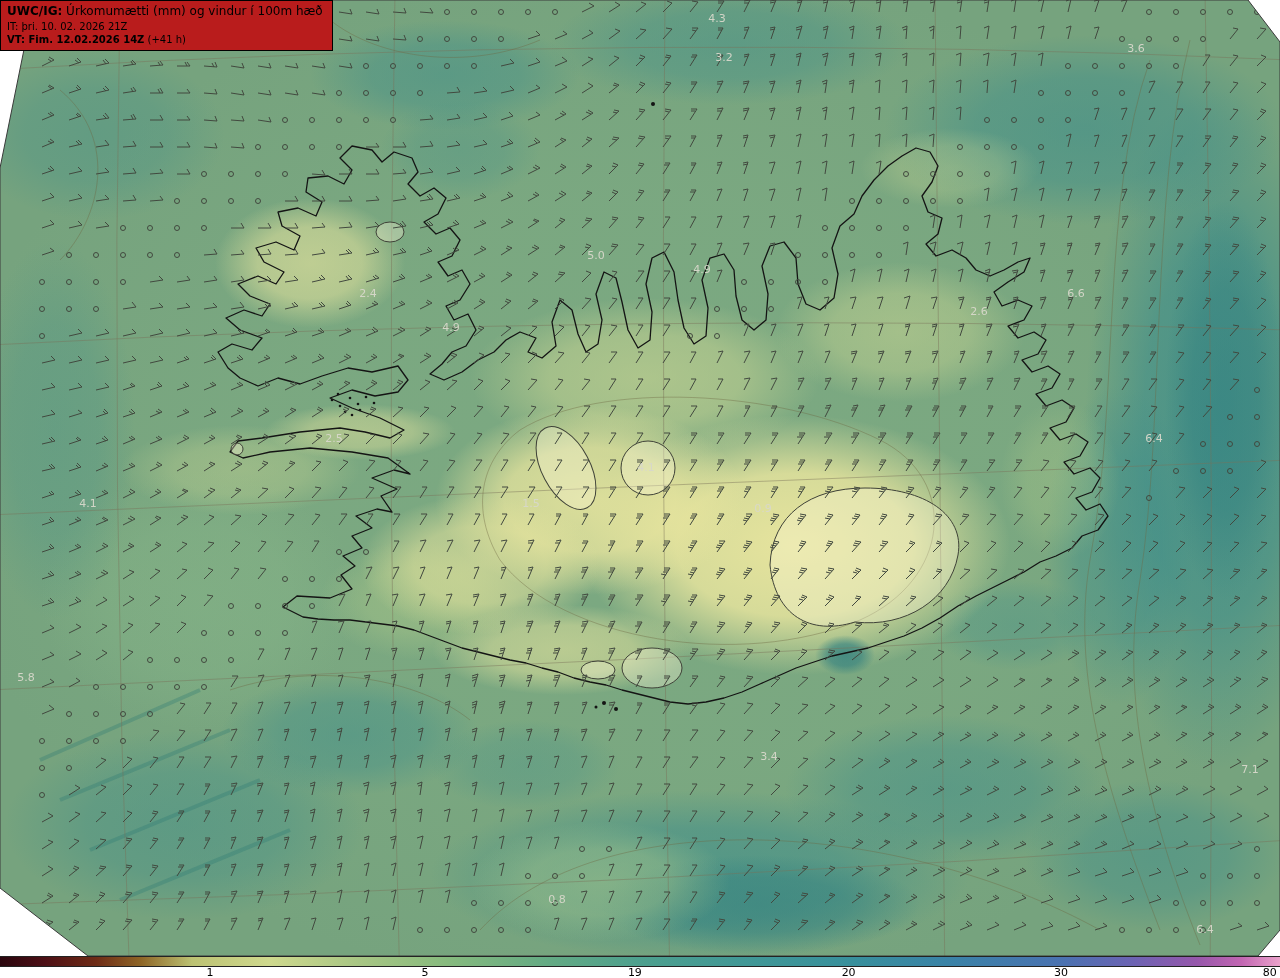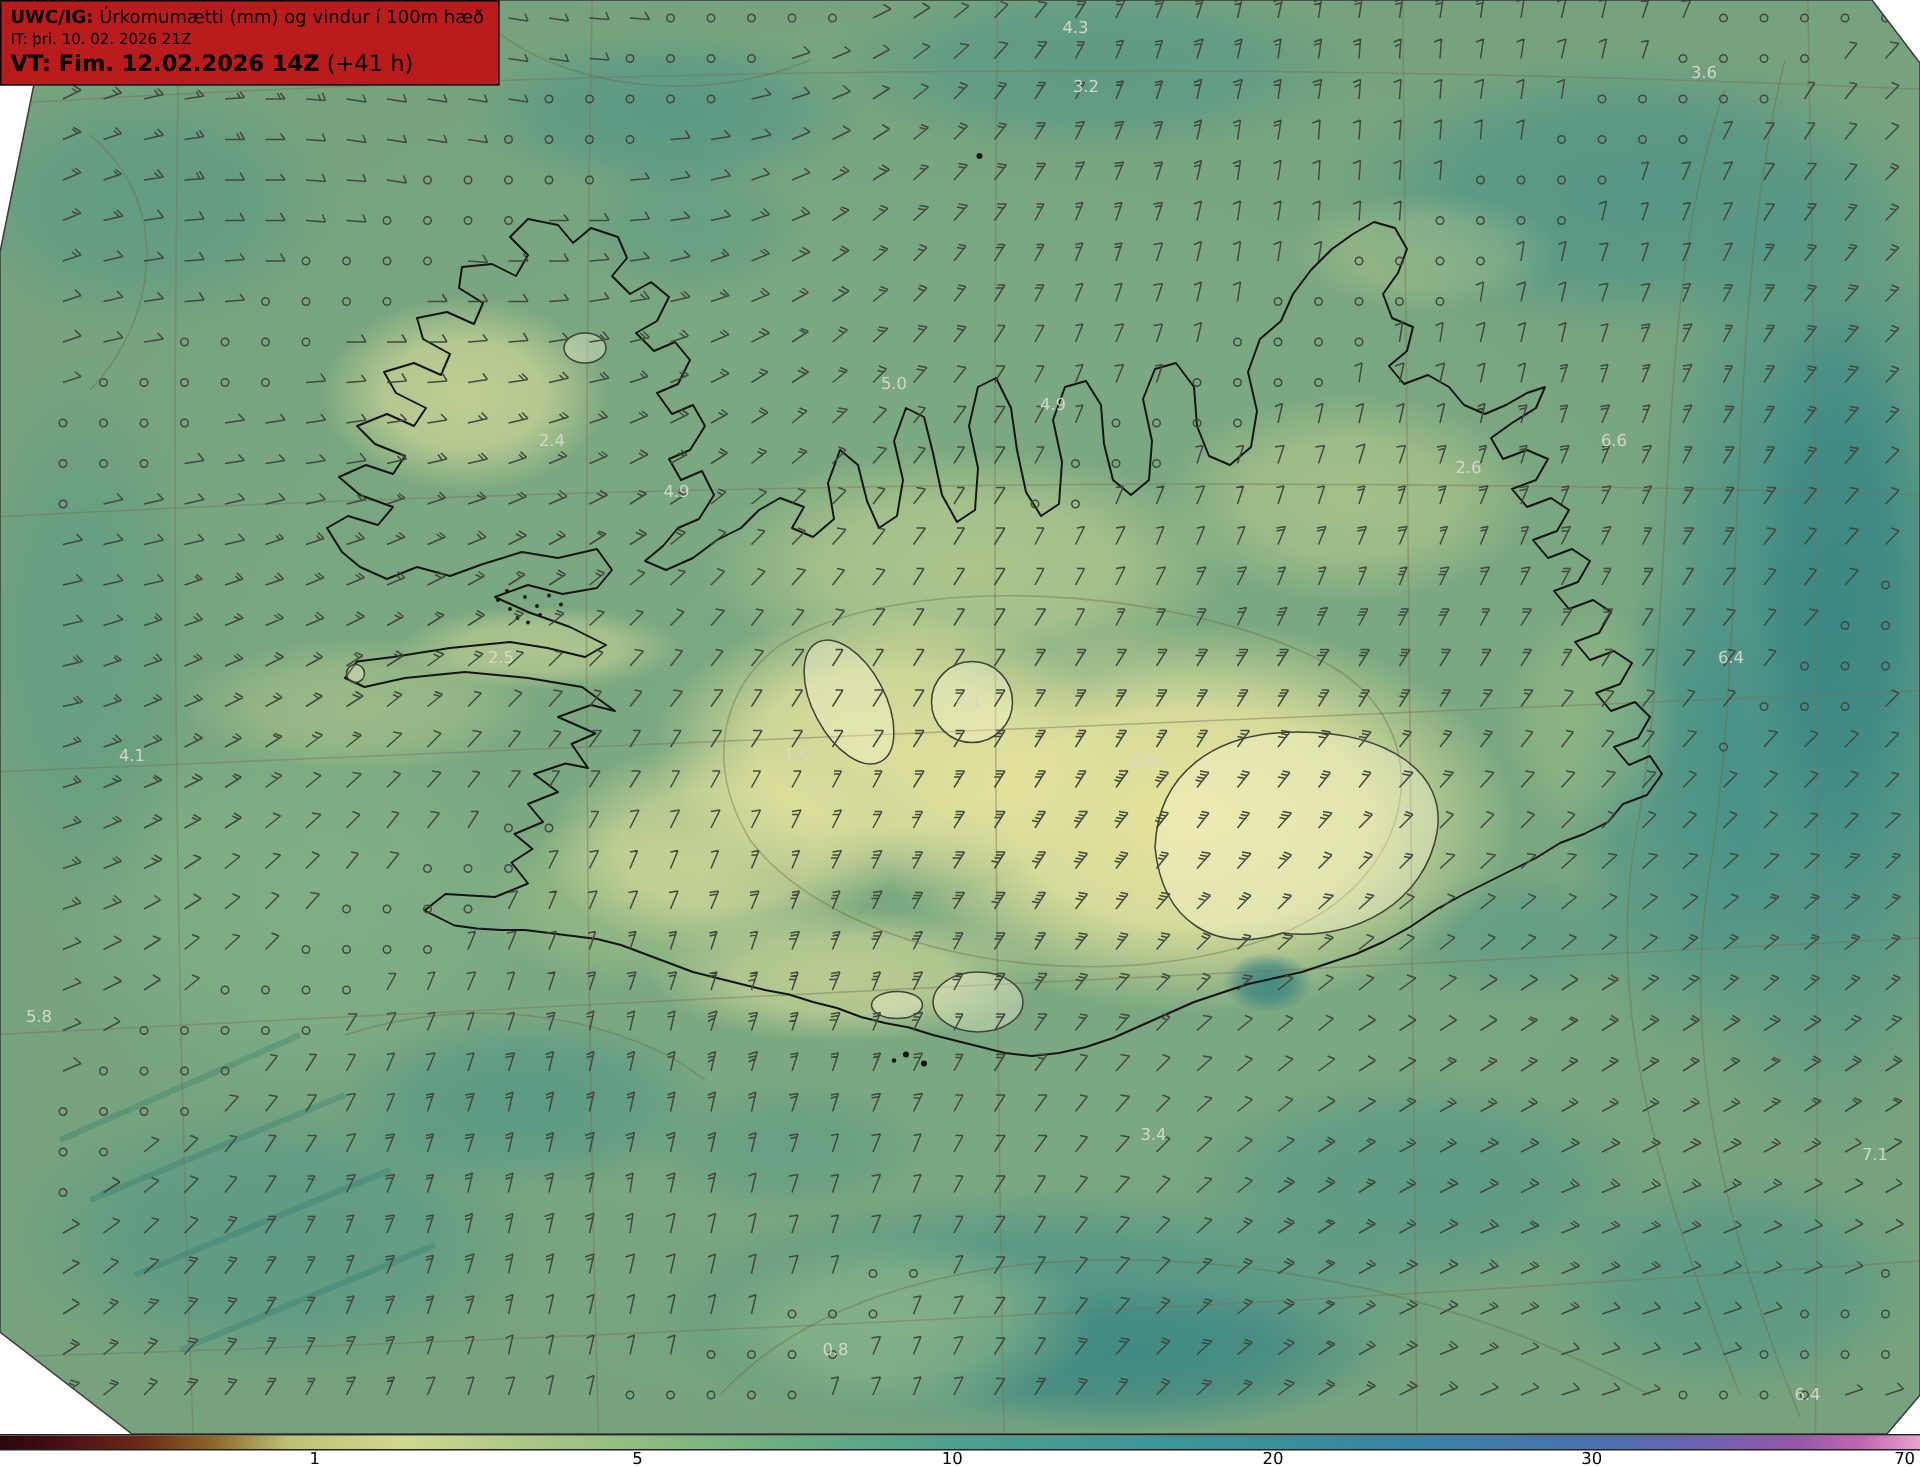--- a/index.html
+++ b/index.html
@@ -9,21 +9,21 @@
   }
   #map-svg{position:absolute;left:0;top:0;}
   
   .titlebox{
     position:absolute;left:0;top:0;z-index:6;
     background:#b91c1c;border:1px solid #000;
     padding:3px 9px 4px 6px;line-height:1.3;color:#000;
   }
   .titlebox .t1{font-size:12px;white-space:nowrap;}
   .titlebox .t2{font-size:10px;white-space:nowrap;}
-  .titlebox .t3{font-size:15px;white-space:nowrap;}
+  .titlebox .t3{font-size:10px;white-space:nowrap;}
   
   .colorbar{
     position:absolute;left:0;bottom:0;width:1280px;height:22px;
     background:#ffffff;z-index:5;
   }
   .cb-bar{
     position:absolute;left:0;top:0;width:100%;height:11px;
     border-top:1px solid #222;border-bottom:1px solid #222;box-sizing:border-box;
   }
   .cb-labels{position:absolute;left:0;top:11px;width:100%;height:11px;}
@@ -215,18 +215,18 @@
   <div class="t1"><b>UWC/IG:</b><span> Úrkomumætti (mm) og vindur í 100m hæð</span></div>
   <div class="t2">IT: þri. 10. 02. 2026 21Z</div>
   <div class="t3"><b>VT: Fim. 12.02.2026 14Z</b><span> (+41 h)</span></div>
 </div>
 
 <div class="colorbar">
   <div class="cb-bar" id="cb-bar" style="background: linear-gradient(to right, rgb(42, 6, 14) 0%, rgb(77, 16, 22) 3.5%, rgb(110, 43, 22) 7.5%, rgb(142, 101, 38) 11%, rgb(188, 194, 115) 15%, rgb(207, 217, 142) 21%, rgb(168, 198, 132) 28%, rgb(134, 186, 126) 35%, rgb(99, 170, 132) 43%, rgb(77, 160, 142) 50%, rgb(65, 152, 150) 58%, rgb(56, 144, 156) 66.5%, rgb(58, 131, 167) 74%, rgb(74, 114, 177) 83%, rgb(108, 99, 179) 88.5%, rgb(150, 87, 171) 93.5%, rgb(194, 102, 178) 97%, rgb(235, 163, 203) 100%);"></div>
   <div class="cb-labels" id="cb-labels">
       <span class="cb-tick" style="left: 16.4%;">1</span>
       <span class="cb-tick" style="left: 33.2%;">5</span>
-      <span class="cb-tick" style="left: 49.6%;">10</span>
+      <span class="cb-tick" style="left: 49.6%;">19</span>
       <span class="cb-tick" style="left: 66.3%;">20</span>
       <span class="cb-tick" style="left: 82.9%; text-align: right;">30</span>
-      <span class="cb-tick" style="left: 99.2%;">70</span>
+      <span class="cb-tick" style="left: 99.2%;">80</span>
     </div>
 </div>
 
 </body></html>

